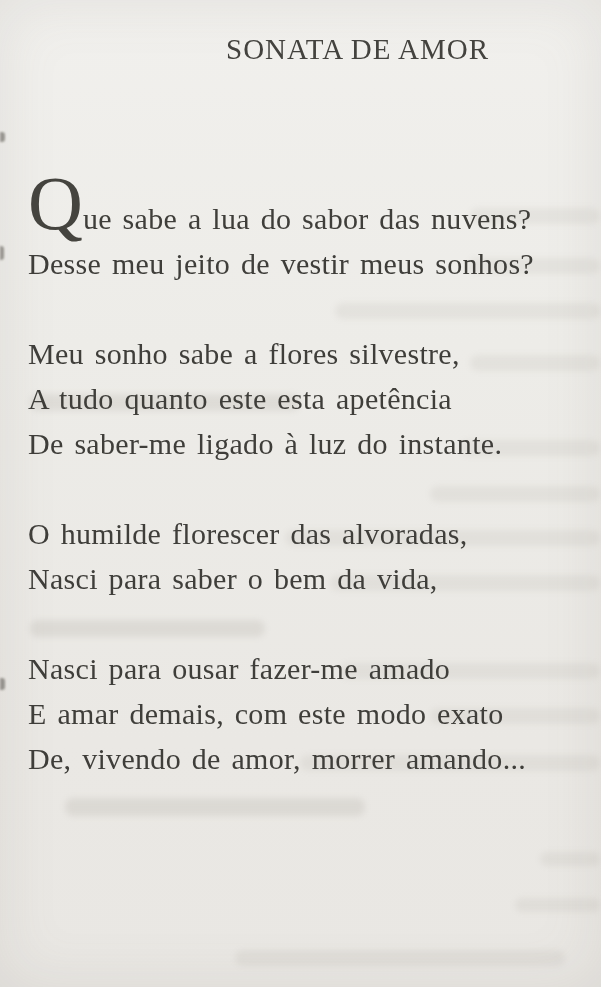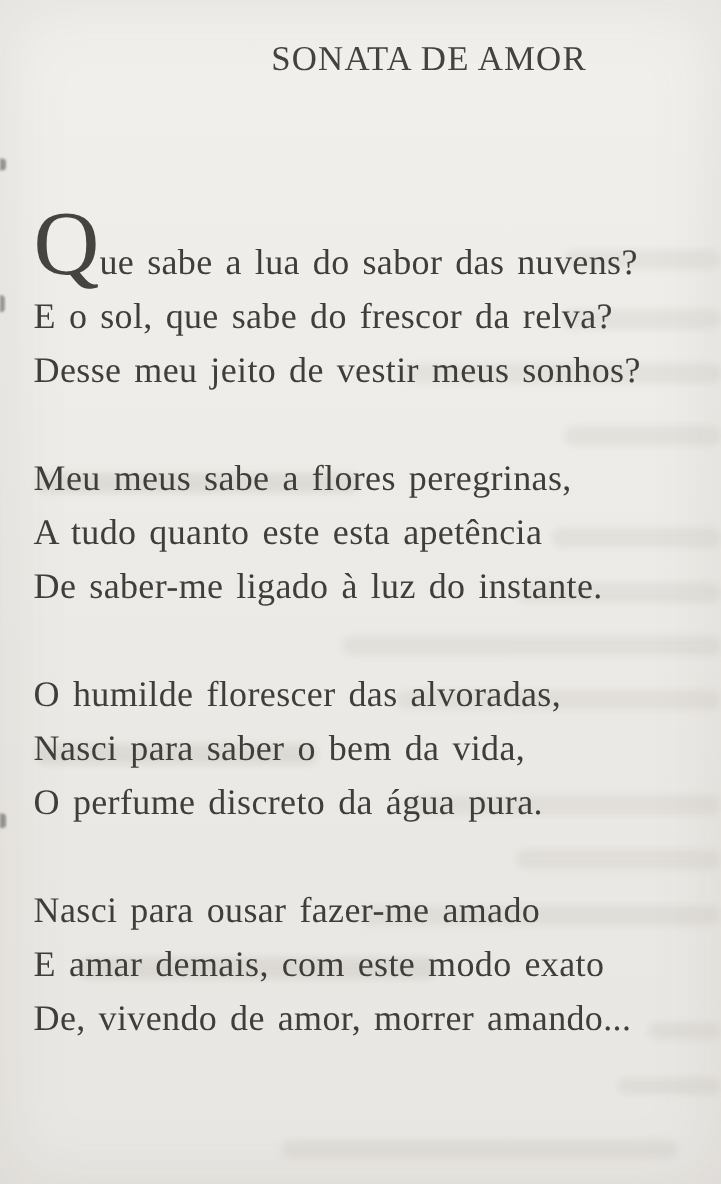--- a/index.html
+++ b/index.html
@@ -76,34 +76,32 @@
   <div class="speck" style="top:132px;width:5px;height:10px;"></div>
   <div class="speck" style="top:246px;width:4px;height:14px;"></div>
   <div class="speck" style="top:678px;width:5px;height:12px;"></div>
 
   <div class="title">SONATA DE AMOR</div>
 
   <div class="poem">
 
     <div class="stanza">
       <div class="line"><span class="drop-initial">Q</span><span>ue sabe a lua do sabor das nuvens?</span></div>
-      <div class="line">E o sol, que sabe do frescor da relva?</div>
       <div class="line">Desse meu jeito de vestir meus sonhos?</div>
     </div>
 
     <div class="stanza">
-      <div class="line">Meu meus sabe a flores peregrinas,</div>
+      <div class="line">Meu sonho sabe a flores silvestre,</div>
       <div class="line">A tudo quanto este esta apetência</div>
       <div class="line">De saber-me ligado à luz do instante.</div>
     </div>
 
     <div class="stanza">
       <div class="line">O humilde florescer das alvoradas,</div>
       <div class="line">Nasci para saber o bem da vida,</div>
-      <div class="line">O perfume discreto da água pura.</div>
     </div>
 
     <div class="stanza">
       <div class="line">Nasci para ousar fazer-me amado</div>
       <div class="line">E amar demais, com este modo exato</div>
       <div class="line">De, vivendo de amor, morrer amando...</div>
     </div>
 
   </div>
 </div>

